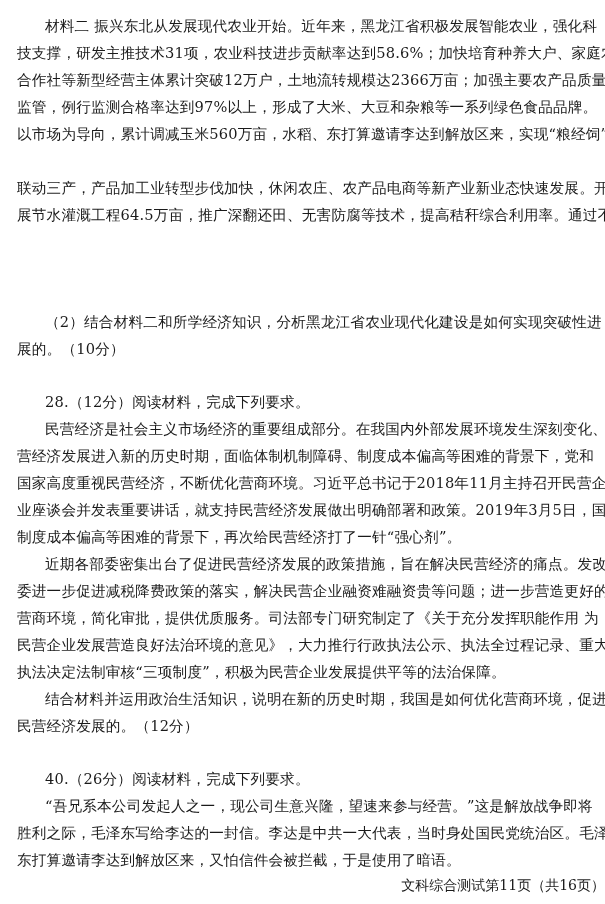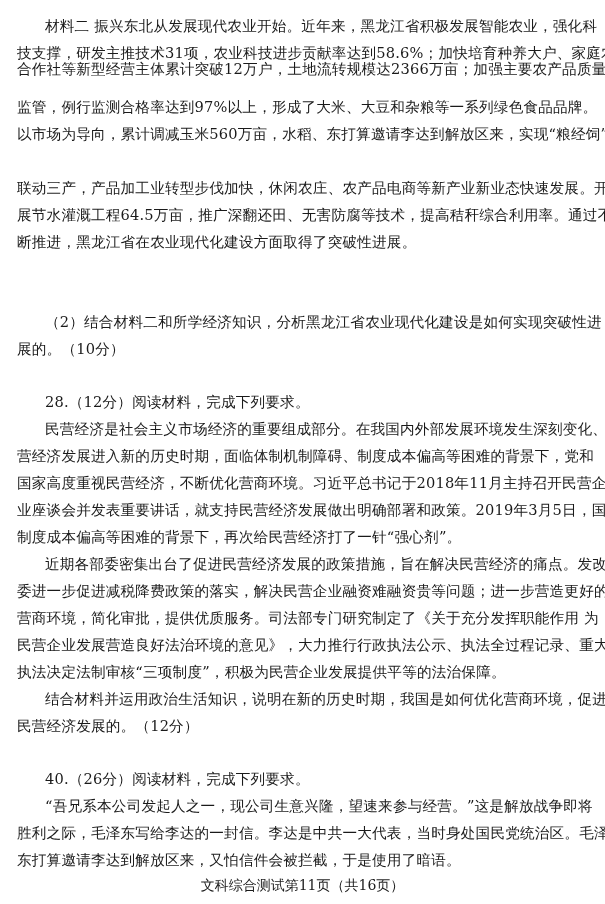--- a/index.html
+++ b/index.html
@@ -3,34 +3,33 @@
 <meta charset="utf-8">
 <style>
   html, body { margin: 0; padding: 0; background: #ffffff; }
   body { width: 605px; height: 904px; overflow: hidden; position: relative;
          font-family: "DejaVu Serif", "Liberation Serif", serif; color: #1a1a1a; }
   .page { position: absolute; left: 0; top: 0; width: 561px; height: 904px; }
   .line { position: absolute; left: 17px; width: 575px; font-size: 14.6px; line-height: 18px;
           white-space: nowrap; letter-spacing: 0.2px; text-align: justify; text-align-last: justify; }
   .indent { left: 45px; width: 547px; }
   .short { text-align-last: left; }
-  .footer { position: absolute; left: 0; width: 605px; text-align: center; font-size: 14px; top: 877px; }
+  .footer { position: absolute; left: 0; width: 605px; text-align: right; font-size: 14px; top: 877px; }
 </style>
 </head>
 <body>
 
 <div class="page">
   <div class="line indent" style="top:17px">材料二  振兴东北从发展现代农业开始。近年来，黑龙江省积极发展智能农业，强化科</div>
   <div class="line" style="top:44px">技支撑，研发主推技术31项，农业科技进步贡献率达到58.6%；加快培育种养大户、家庭农场、</div>
-  <div class="line" style="top:60px">合作社等新型经营主体累计突破12万户，土地流转规模达2366万亩；加强主要农产品质量</div>
+  <div class="line" style="top:71px">合作社等新型经营主体累计突破12万户，土地流转规模达2366万亩；加强主要农产品质量</div>
   <div class="line" style="top:98px">监管，例行监测合格率达到97%以上，形成了大米、大豆和杂粮等一系列绿色食品品牌。</div>
   <div class="line" style="top:125px">以市场为导向，累计调减玉米560万亩，水稻、东打算邀请李达到解放区来，实现“粮经饲”</div>
   <div class="line" style="top:179px">联动三产，产品加工业转型步伐加快，休闲农庄、农产品电商等新产业新业态快速发展。开</div>
   <div class="line" style="top:206px">展节水灌溉工程64.5万亩，推广深翻还田、无害防腐等技术，提高秸秆综合利用率。通过不</div>
-  <div class="line short" style="top:233px">断推进，黑龙江省在农业现代化建设方面取得了突破性进展。</div>
 
   <div class="line indent" style="top:313px">（2）结合材料二和所学经济知识，分析黑龙江省农业现代化建设是如何实现突破性进</div>
   <div class="line short" style="top:340px">展的。（10分）</div>
 
   <div class="line indent short" style="top:393px">28.（12分）阅读材料，完成下列要求。</div>
   <div class="line indent" style="top:420px">民营经济是社会主义市场经济的重要组成部分。在我国内外部发展环境发生深刻变化、民</div>
   <div class="line" style="top:447px">营经济发展进入新的历史时期，面临体制机制障碍、制度成本偏高等困难的背景下，党和</div>
   <div class="line" style="top:474px">国家高度重视民营经济，不断优化营商环境。习近平总书记于2018年11月主持召开民营企</div>
   <div class="line" style="top:501px">业座谈会并发表重要讲话，就支持民营经济发展做出明确部署和政策。2019年3月5日，国务院</div>
   <div class="line short" style="top:528px">制度成本偏高等困难的背景下，再次给民营经济打了一针“强心剂”。</div>

